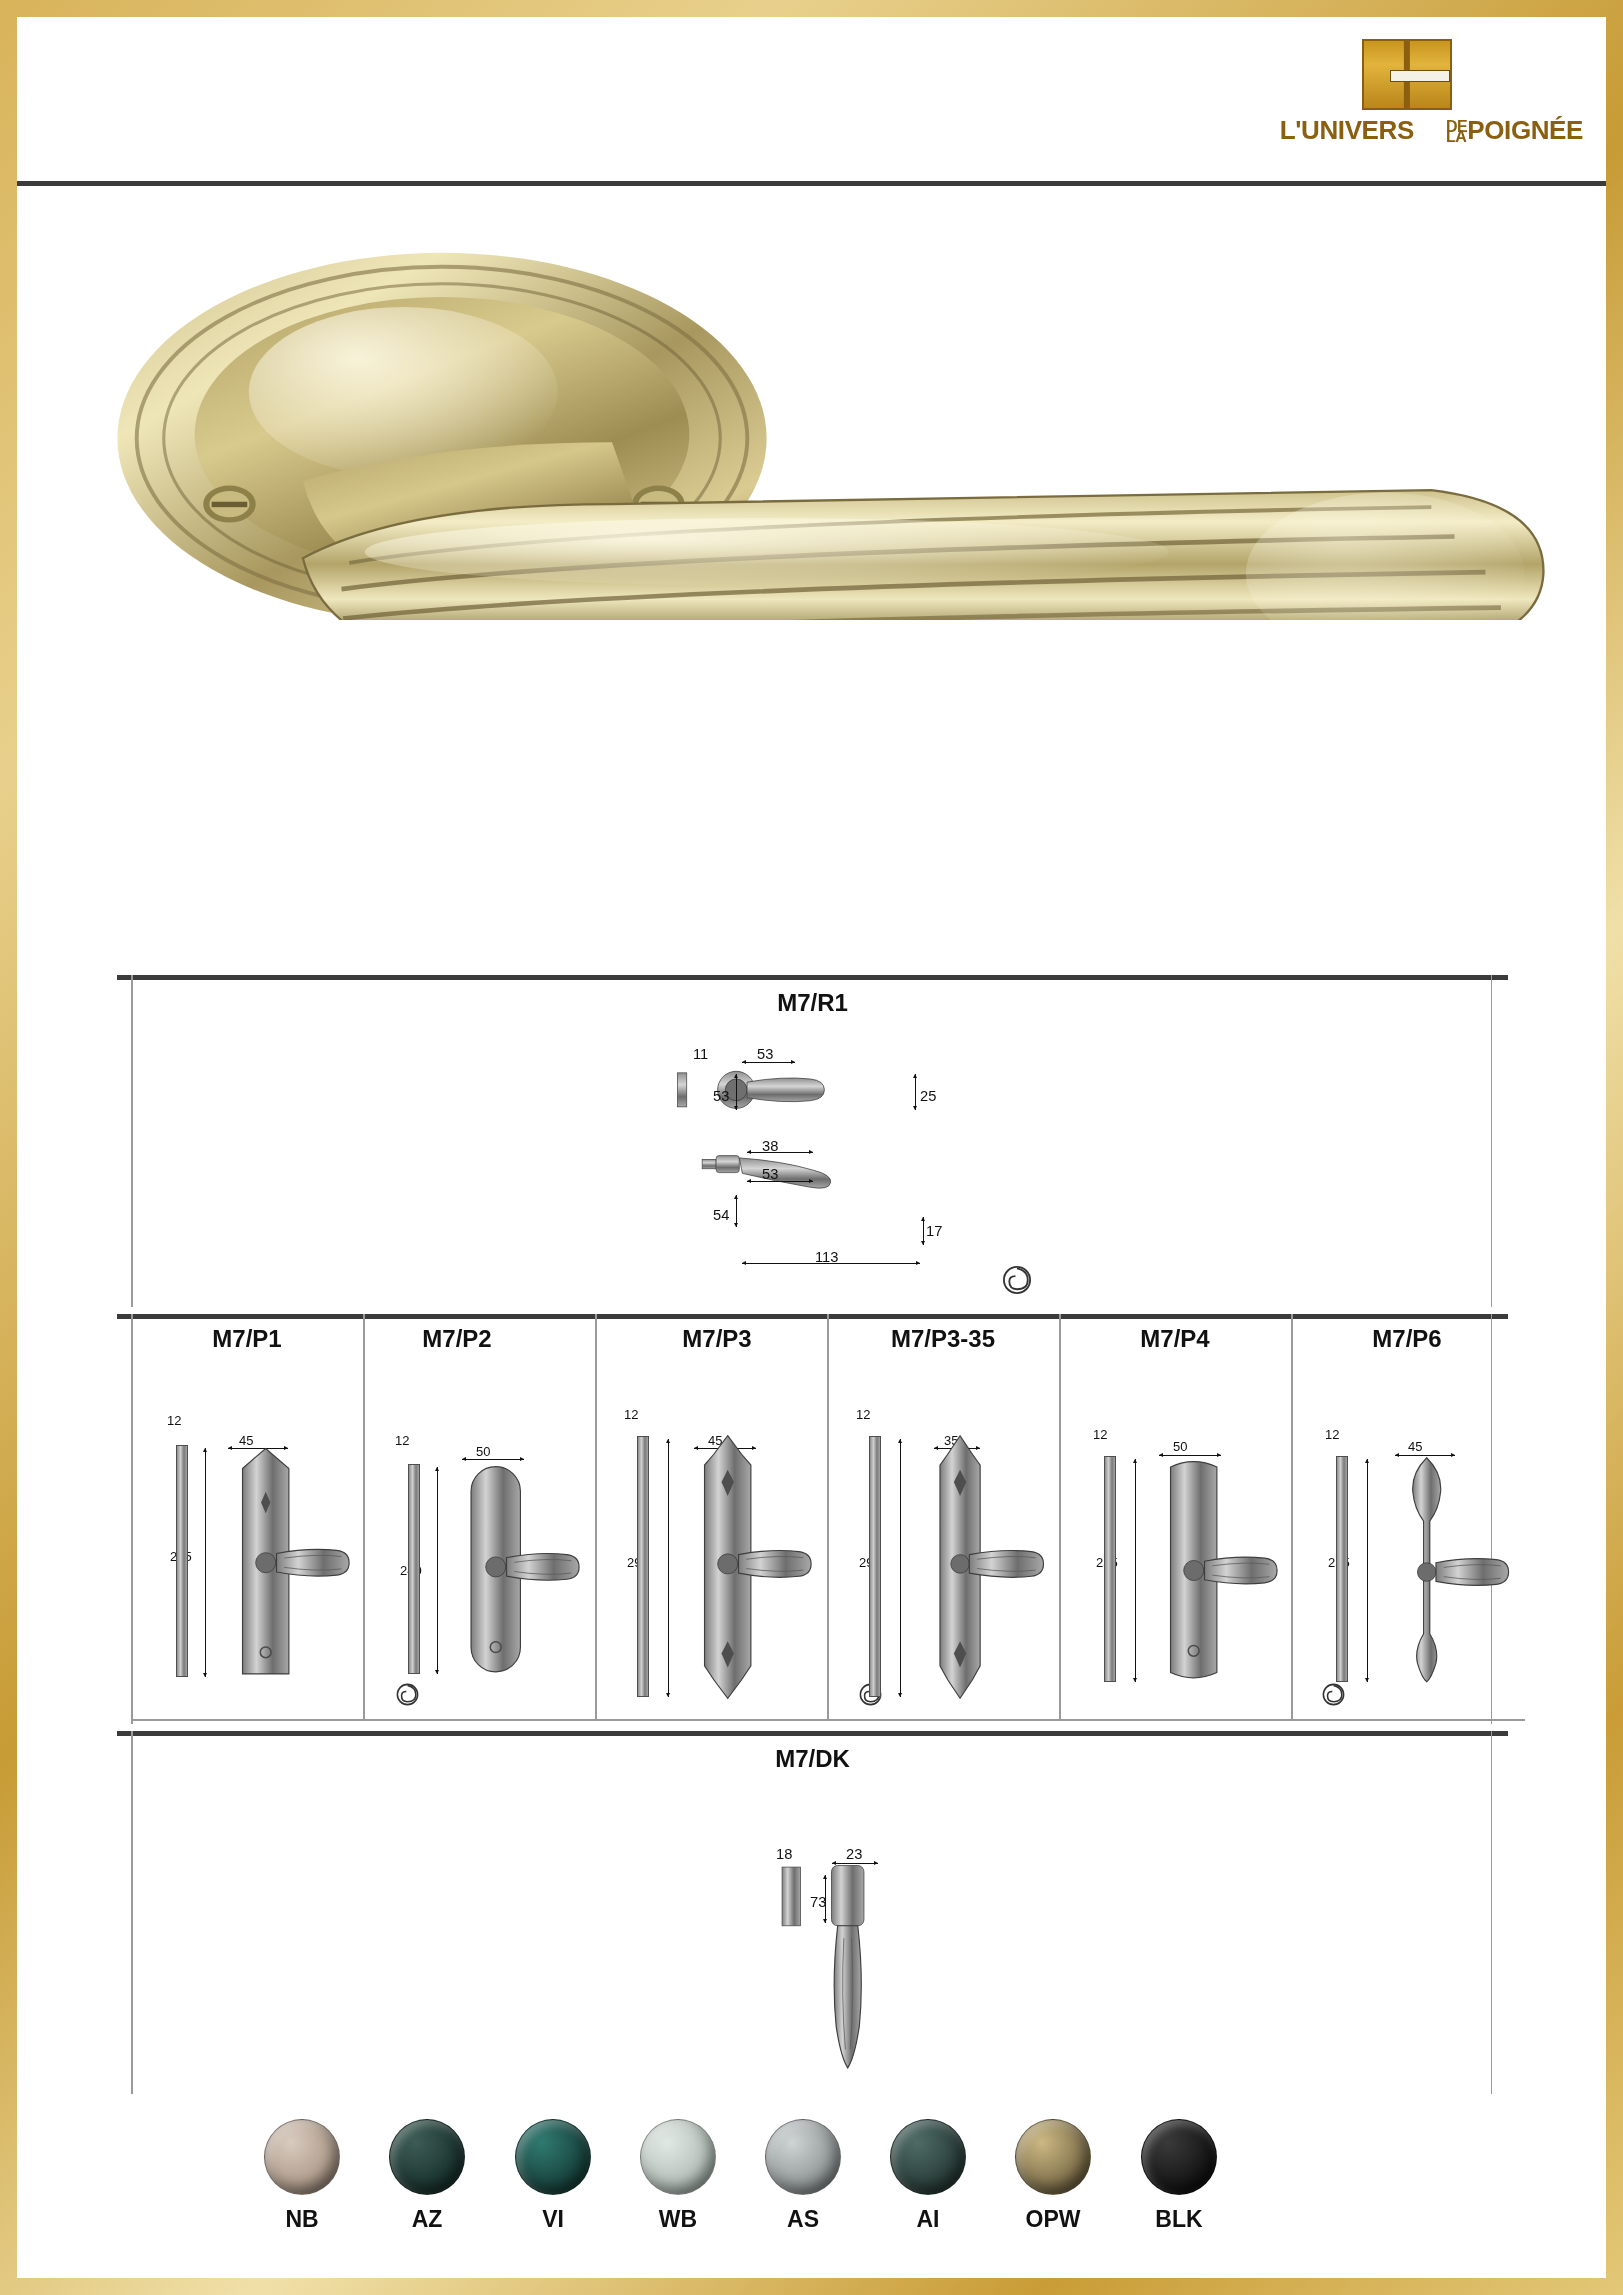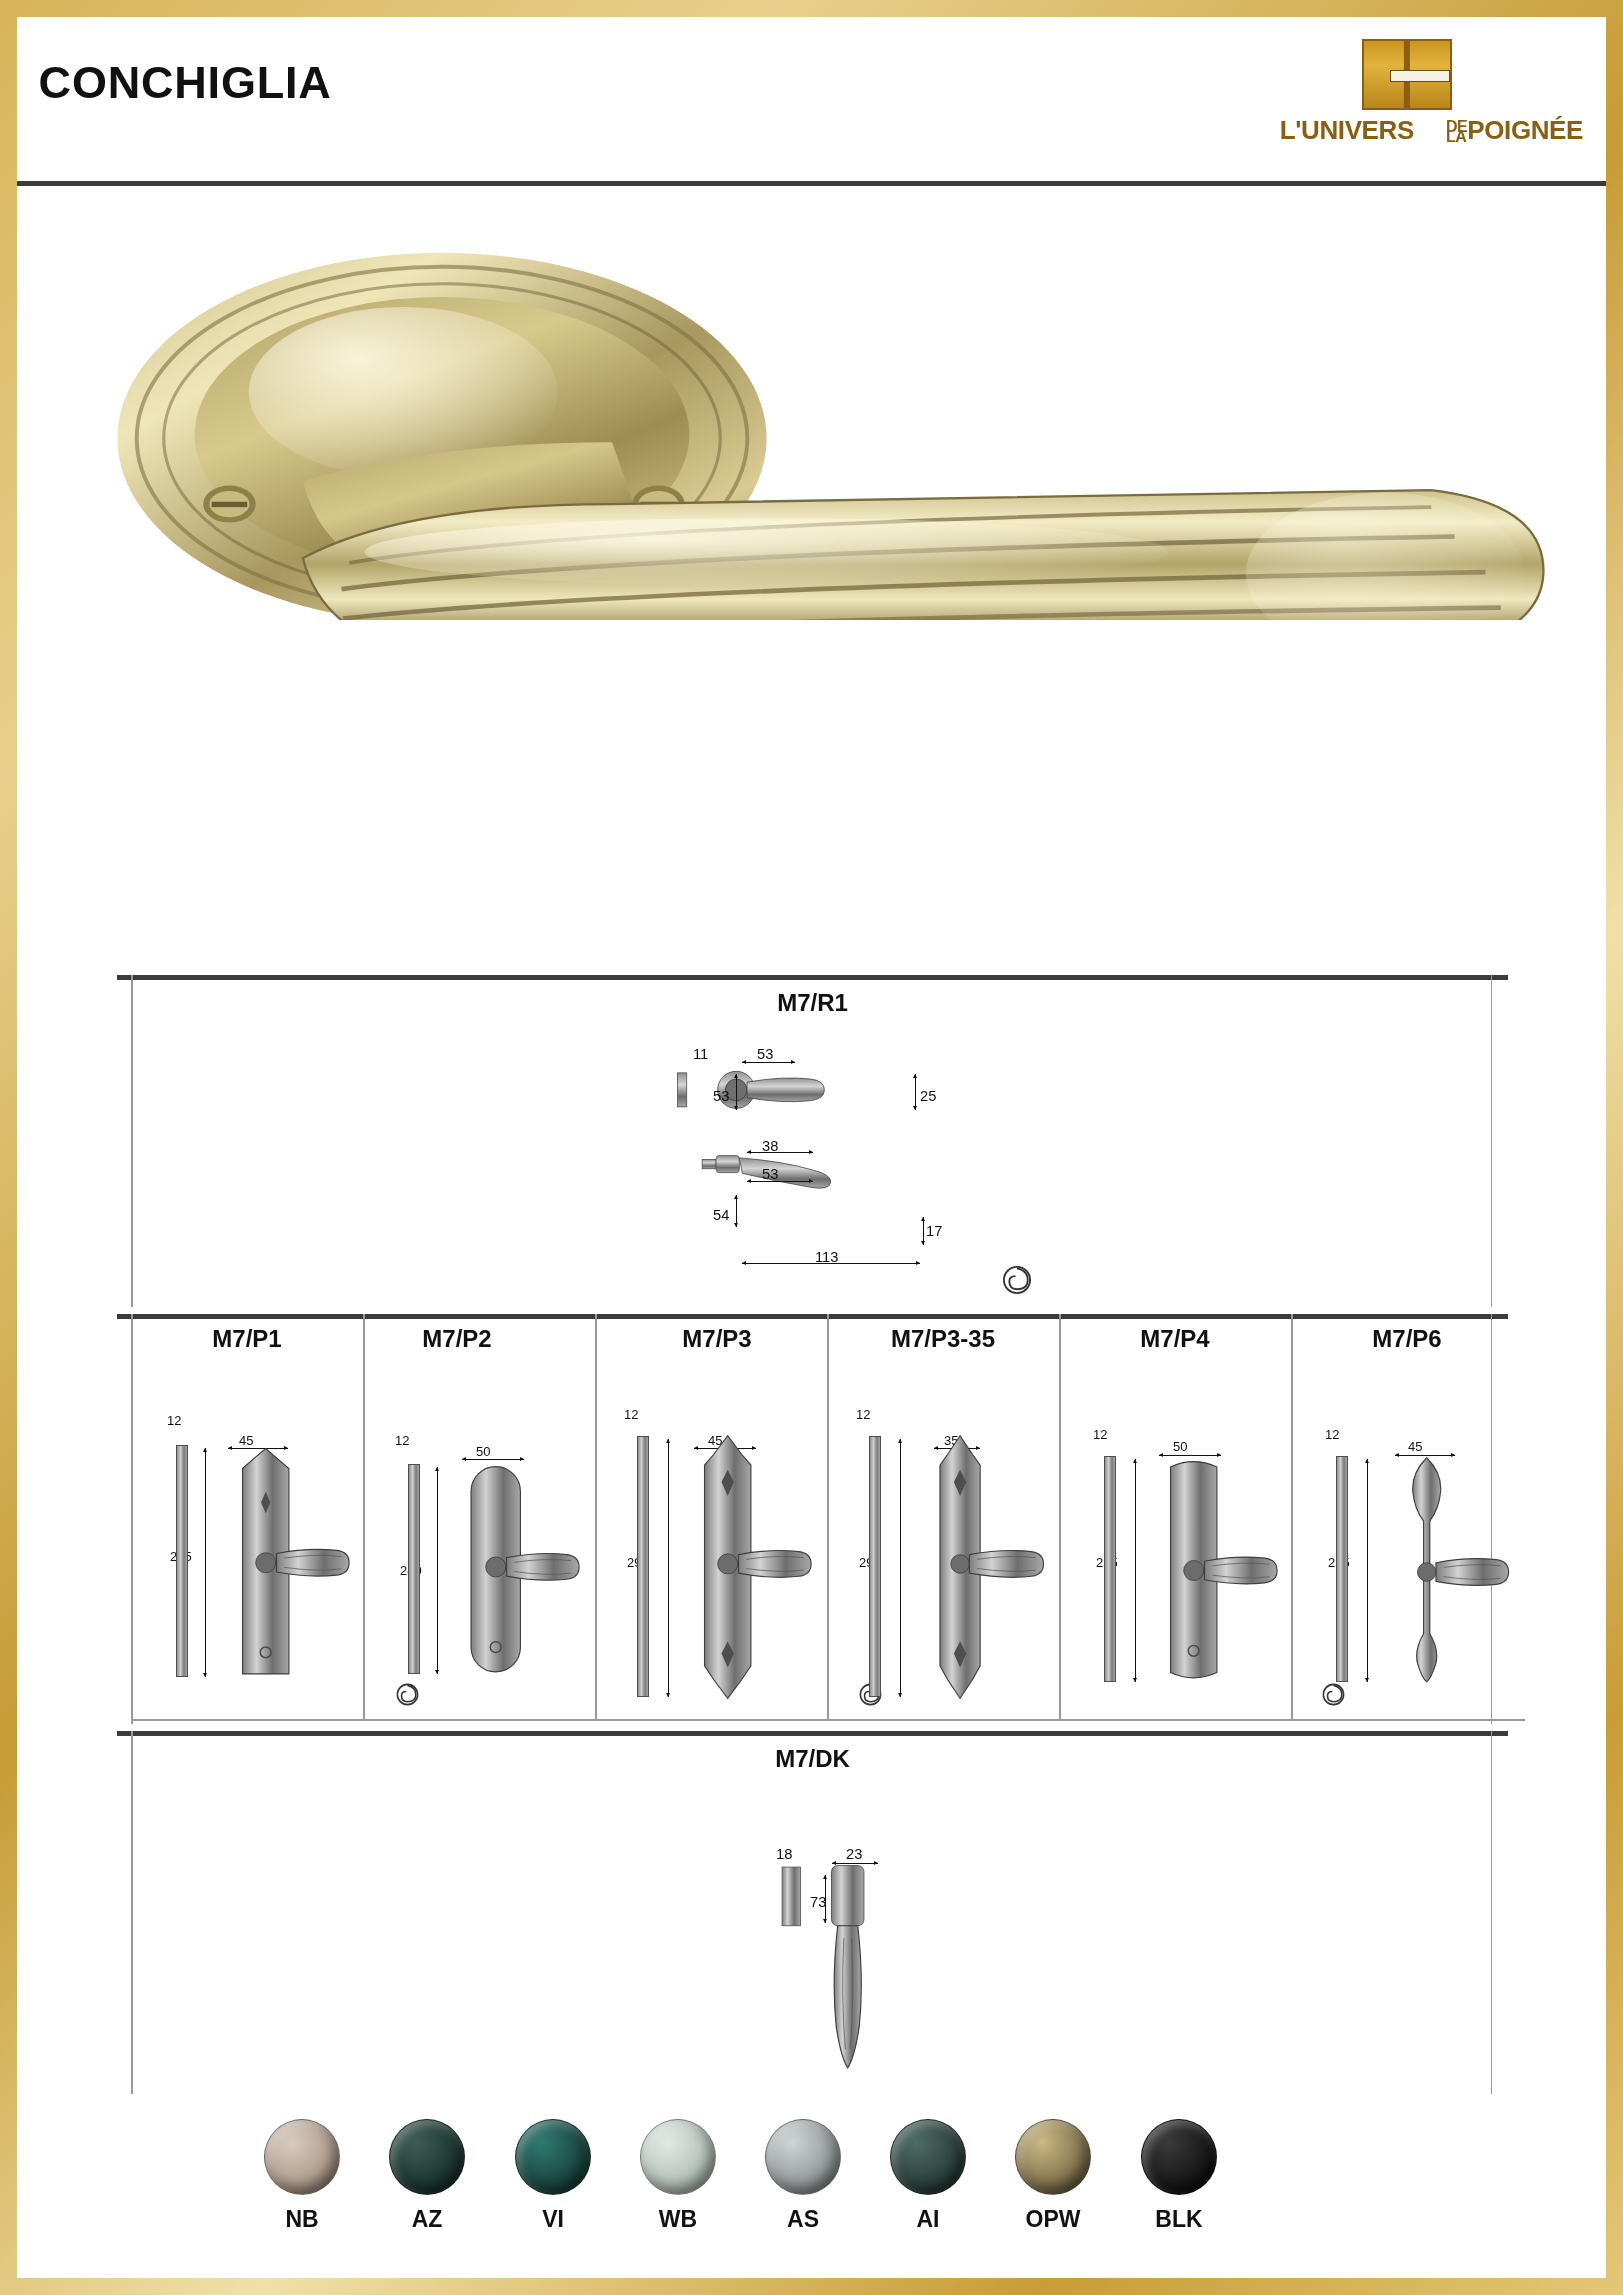--- a/index.html
+++ b/index.html
@@ -123,21 +123,20 @@
 
   .spiral{ position:absolute; }
 </style>
 </head>
 <body>
 
 <div class="page-frame">
 <div class="page-inner">
 
   <div class="header">
-    <div class="title">CONCHIGLIA</div>
 
     <div class="brand">
       <div class="brand-mark"></div>
       <div class="brand-text">
         <span>L'UNIVERS</span><span class="small"><span>DE</span><br><span>LA</span></span><span>POIGNÉE</span>
       </div>
     </div>
     <div class="header-rule"></div>
   </div>
 

